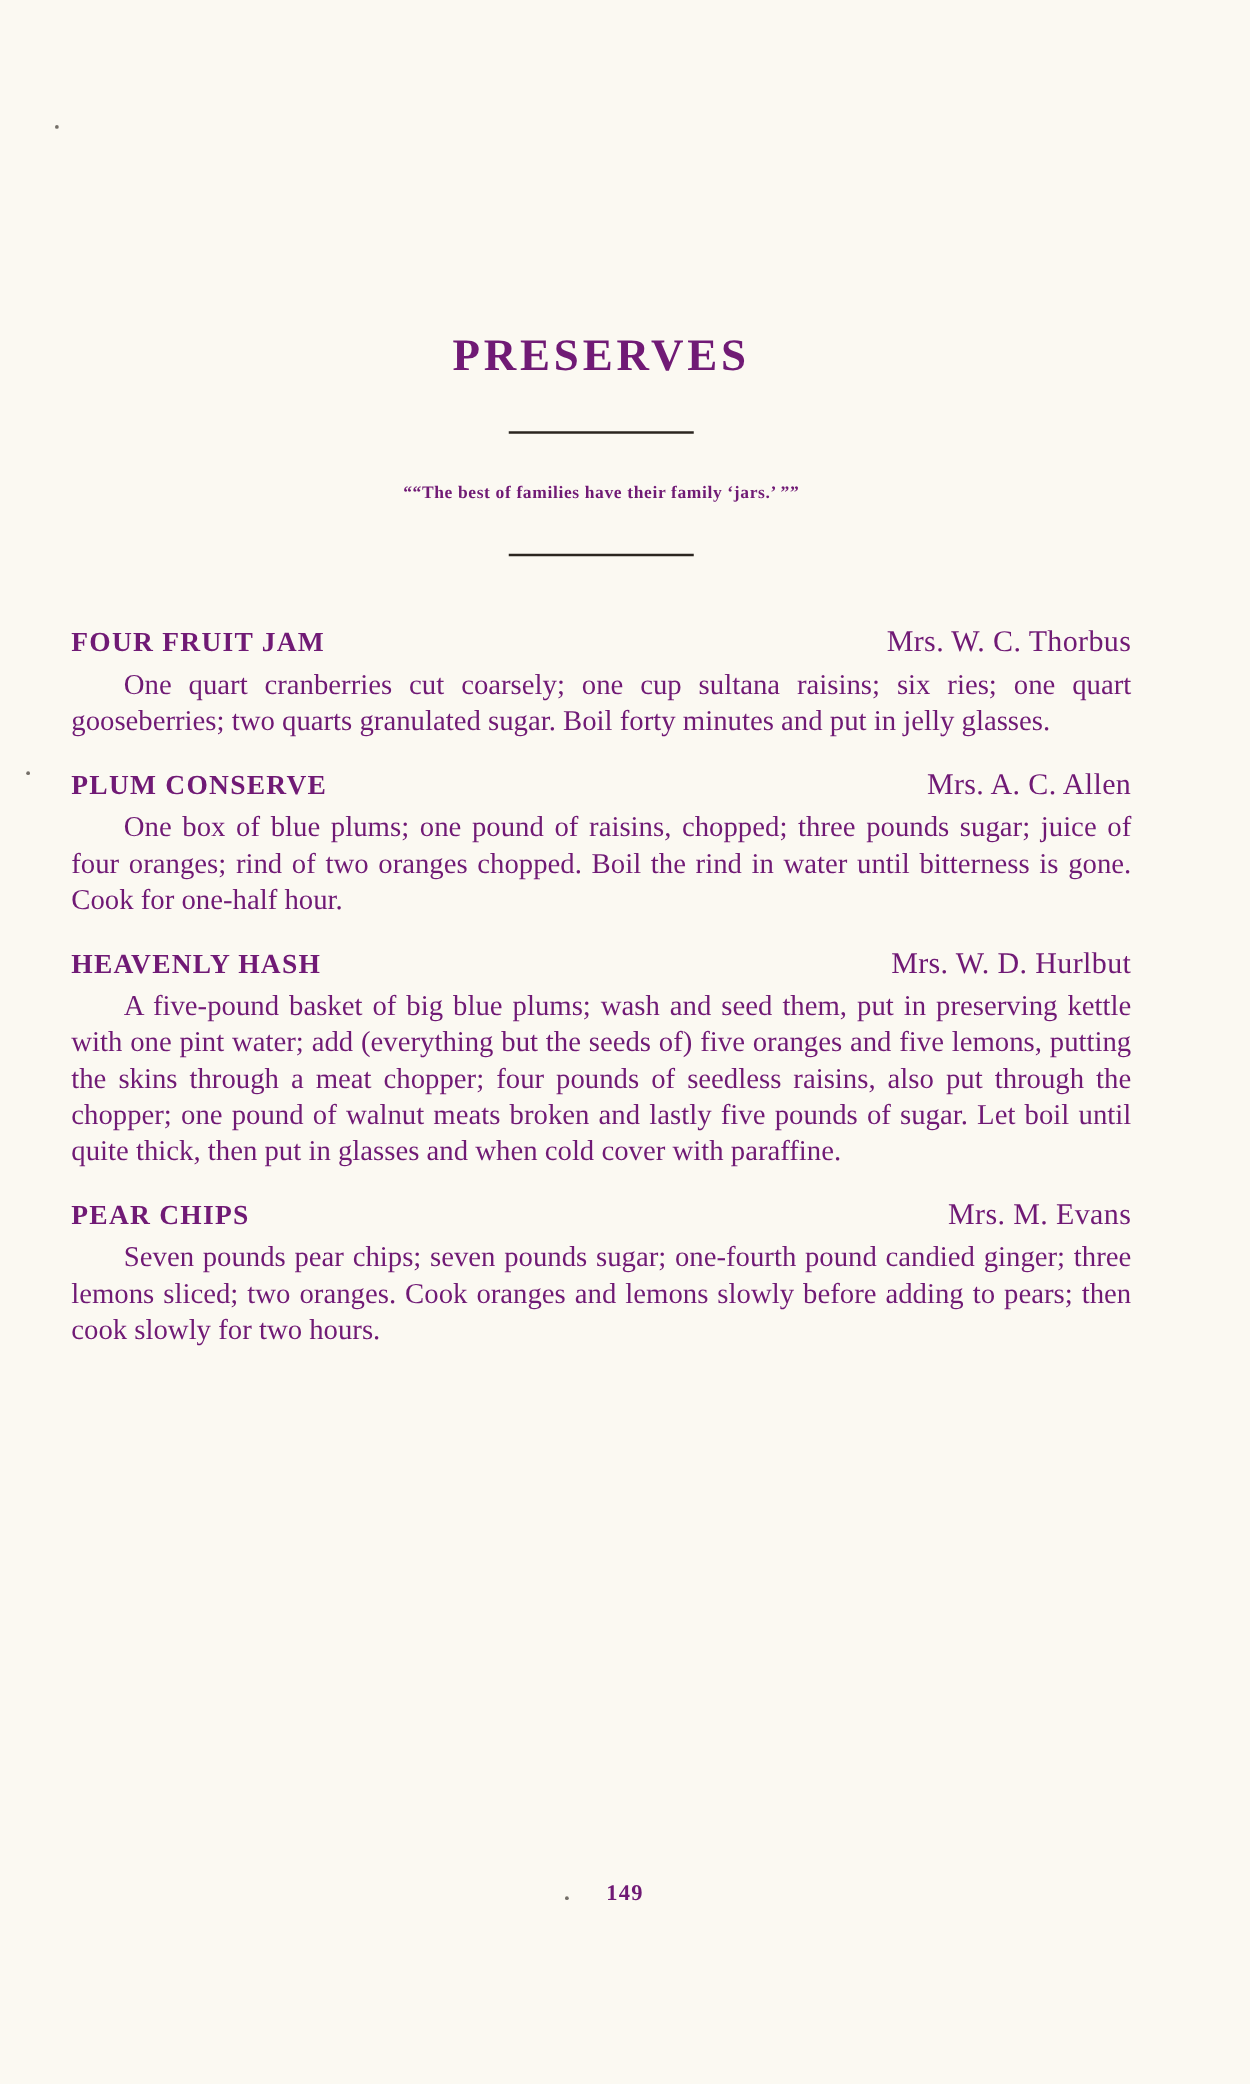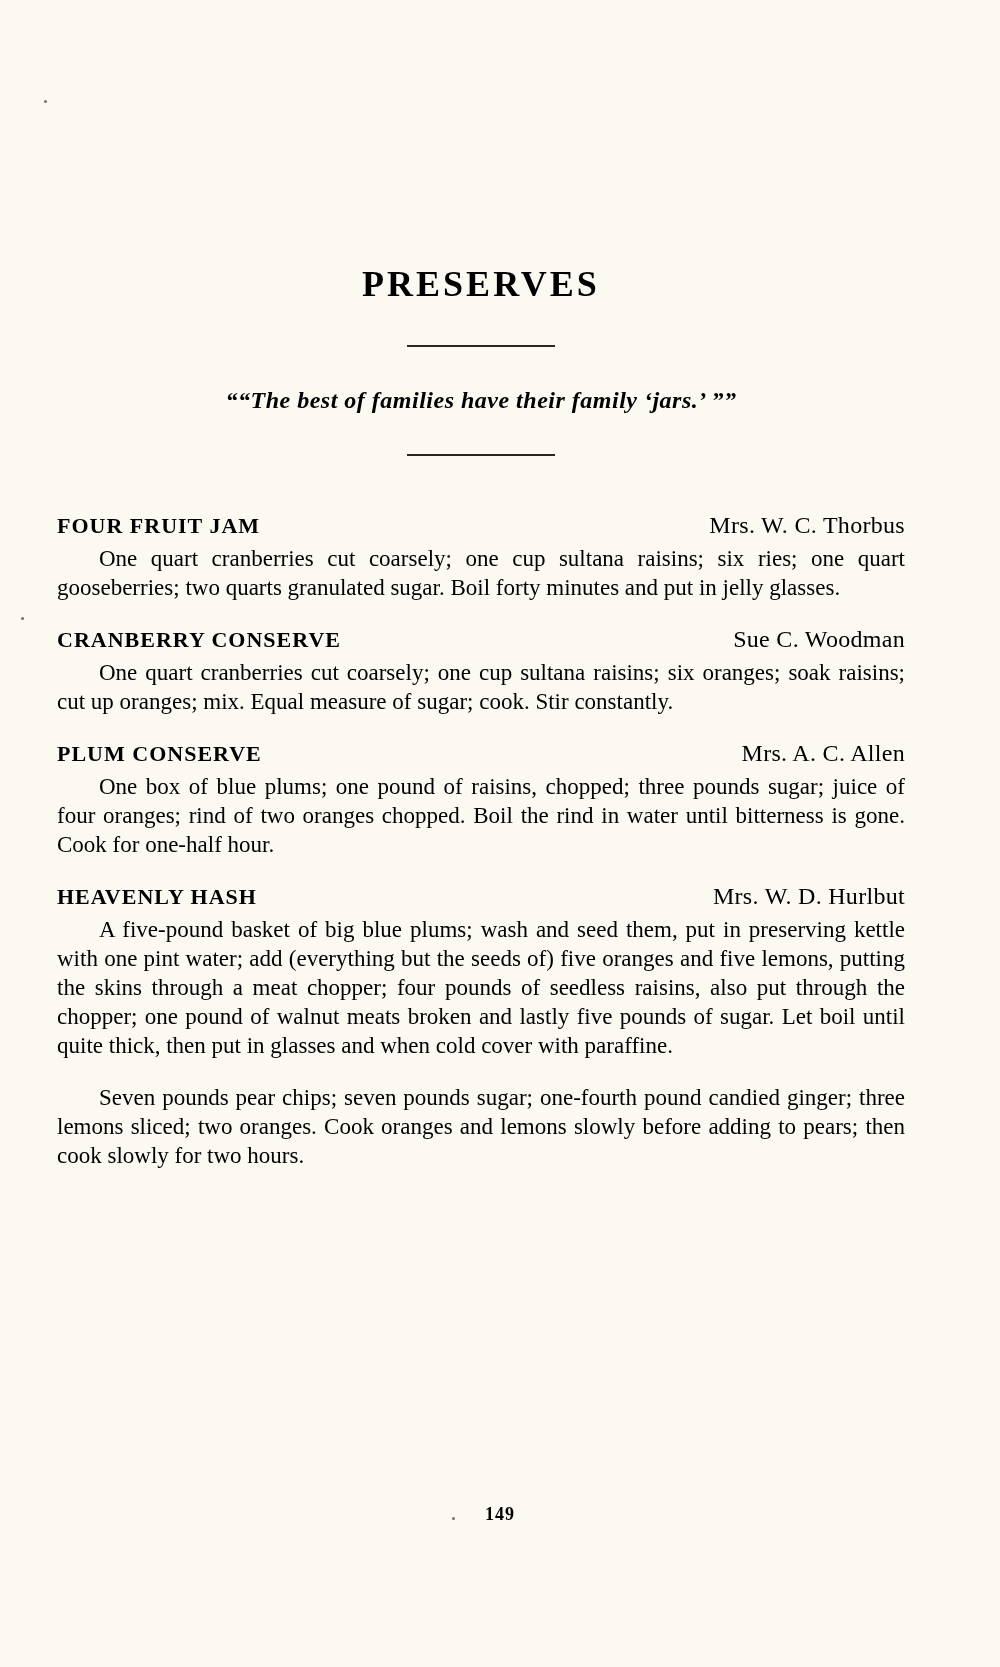--- a/index.html
+++ b/index.html
@@ -4,44 +4,43 @@
 <style>
   html,body { margin:0; padding:0; }
   body { background:#d8d5cd; }
   .page {
     position:relative;
     width:1000px;
     height:1667px;
     margin:0 auto;
     background:#fbf9f2;
     font-family:"Liberation Serif", serif;
-    color:#000000;
+    color:#701a75;
     box-sizing:border-box;
     padding:263px 95px 0 57px;
     overflow:hidden;
   }
   .page-title {
     margin:0 0 40px 0;
     text-align:center;
     font-size:36px;
     font-weight:bold;
     letter-spacing:3px;
   }
   .divider {
     width:148px;
     height:2px;
     background:#2b2620;
     margin:0 auto;
   }
   .quote {
     margin:40px 0 40px 0;
     text-align:center;
-    font-style:italic;
     font-weight:bold;
-    font-size:24px;
+    font-size:14px;
     letter-spacing:0.5px;
   }
   .recipes { margin-top:56px; }
   .recipe { margin-bottom:21px; }
   .recipe-head {
     display:flex;
     justify-content:space-between;
     align-items:baseline;
     font-size:22px;
   }
@@ -102,46 +101,43 @@
   <div class="recipes">
 
     <section class="recipe">
       <div class="recipe-head">
         <span class="recipe-title">FOUR FRUIT JAM</span>
         <span class="recipe-contrib">Mrs. W. C. Thorbus</span>
       </div>
       <p class="recipe-body">One quart cranberries cut coarsely; one cup sultana raisins; six ries; one quart gooseberries; two quarts granulated sugar.  Boil forty minutes and put in jelly glasses.</p>
     </section>
 
-    <section class="recipe">
-      <div class="recipe-head">
-        <span class="recipe-title">CRANBERRY CONSERVE</span>
-        <span class="recipe-contrib">Sue C. Woodman</span>
-      </div>
-      <p class="recipe-body">One quart cranberries cut coarsely; one cup sultana raisins; six oranges; soak raisins; cut up oranges; mix.  Equal measure of sugar; cook.  Stir constantly.</p>
-    </section>
 
 
     <section class="recipe">
       <div class="recipe-head">
         <span class="recipe-title">PLUM CONSERVE</span>
         <span class="recipe-contrib">Mrs. A. C. Allen</span>
       </div>
       <p class="recipe-body">One box of blue plums; one pound of raisins, chopped; three pounds sugar; juice of four oranges; rind of two oranges chopped.  Boil the rind in water until bitterness is gone.  Cook for one-half hour.</p>
     </section>
 
     <section class="recipe">
       <div class="recipe-head">
         <span class="recipe-title">HEAVENLY HASH</span>
         <span class="recipe-contrib">Mrs. W. D. Hurlbut</span>
       </div>
       <p class="recipe-body">A five-pound basket of big blue plums; wash and seed them, put in preserving kettle with one pint water; add (everything but the seeds of) five oranges and five lemons, putting the skins through a meat chopper; four pounds of seedless raisins, also put through the chopper; one pound of walnut meats broken and lastly five pounds of sugar.  Let boil until quite thick, then put in glasses and when cold cover with paraffine.</p>
     </section>
 
     <section class="recipe">
+      <div class="recipe-head">
+        <span class="recipe-title">PEAR CHIPS</span>
+        <span class="recipe-contrib">Mrs. M. Evans</span>
+      </div>
       <p class="recipe-body">Seven pounds pear chips; seven pounds sugar; one-fourth pound candied ginger; three lemons sliced; two oranges.  Cook oranges and lemons slowly before adding to pears; then cook slowly for two hours.</p>
     </section>
 
   </div>
 
   <div class="page-number">149</div>
 
 </div>
 
 </body></html>

